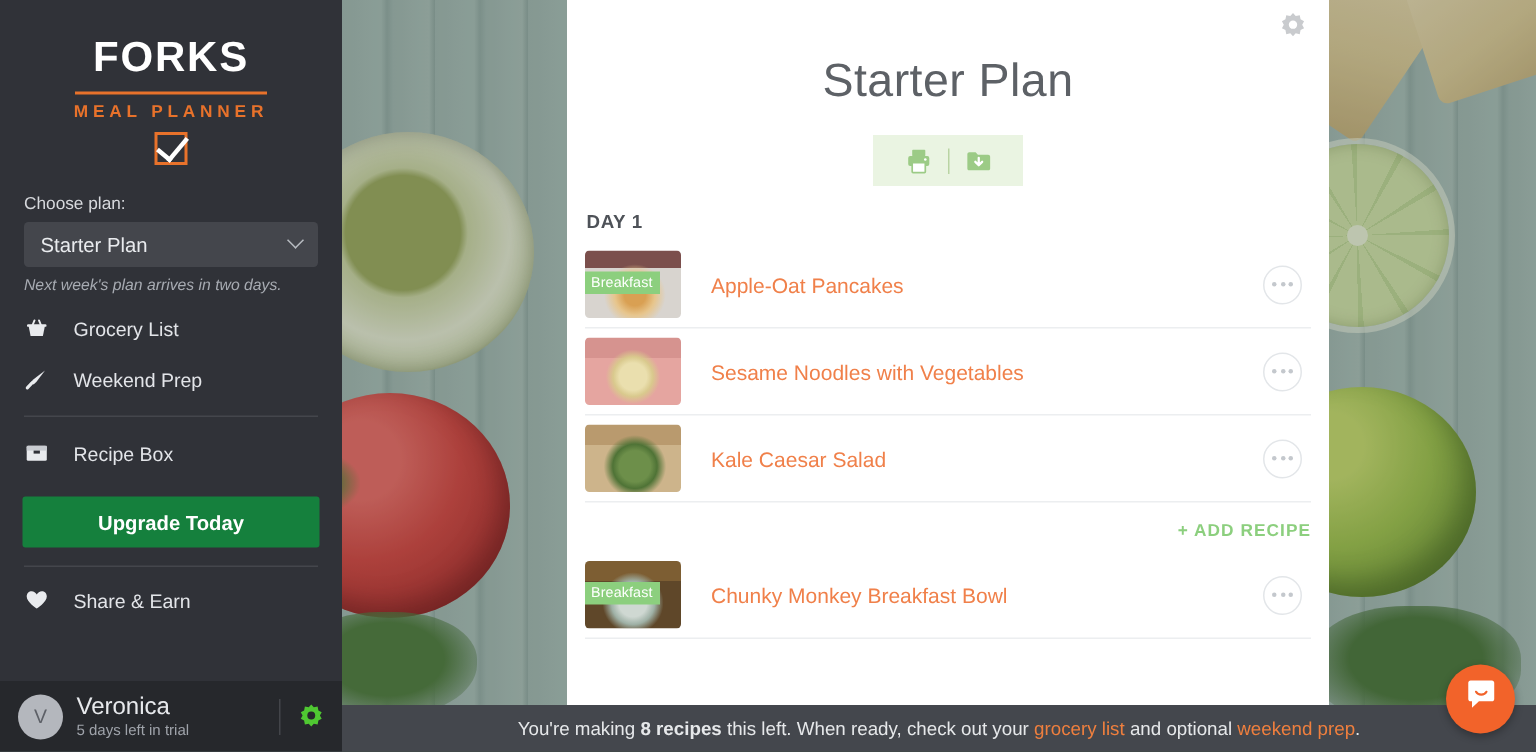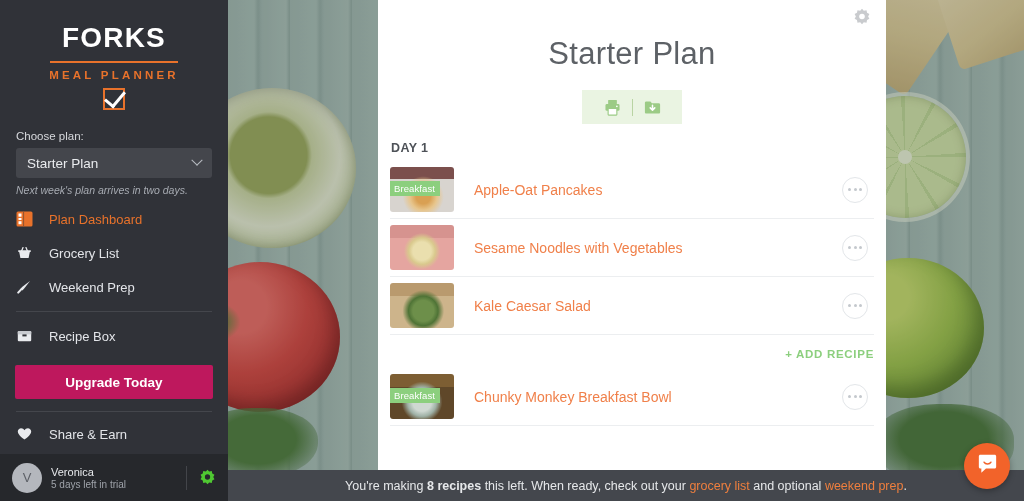--- a/index.html
+++ b/index.html
@@ -176,21 +176,21 @@
   .nav-item.active .nav-text { color: #e8722b; }
   .nav-divider {
     height: 1px;
     background: #44464c;
     margin: 7px 16px;
   }
 
   .upgrade-wrap { padding: 12px 15px 0; }
   .upgrade-btn {
     height: 34px;
-    background: #be185d;
+    background: #15803d;
     border-radius: 2px;
     color: #fff;
     font-size: 13.5px;
     font-weight: bold;
     display: flex;
     align-items: center;
     justify-content: center;
     cursor: pointer;
     border: none;
     width: 100%;
@@ -212,21 +212,21 @@
   .avatar {
     width: 30px; height: 30px;
     border-radius: 50%;
     background: #b4b7bd;
     color: #5d6067;
     font-size: 13px;
     display: flex; align-items: center; justify-content: center;
     flex: 0 0 30px;
   }
   .user-meta { margin-left: 9px; flex: 1; }
-  .user-name { color: #e7e9ec; font-size: 11px; }
+  .user-name { color: #e7e9ec; font-size: 16px; }
   .user-sub { color: #9fa3aa; font-size: 10px; margin-top: 1px; }
   .user-sep { width: 1px; height: 24px; background: #43454a; margin-right: 12px; }
   .gear-green { cursor: pointer; display: flex; }
 
   
   .card {
     position: absolute;
     left: 378px; top: 0;
     width: 508px; height: 470px;
     background: #ffffff;
@@ -399,32 +399,20 @@
       <div class="plan-label">Choose plan:</div>
       <div class="plan-select">
         <span class="plan-select-value">Starter Plan</span>
         <span class="chev"></span>
       </div>
       <div class="plan-note">Next week's plan arrives in two days.</div>
     </div>
 
     <nav class="nav">
 
-      <div class="nav-item active">
-        <span class="nav-ico">
-          <svg width="17" height="16" viewBox="0 0 17 16">
-            <rect x="0.5" y="0.5" width="16" height="15" rx="1.5" fill="#e8722b"></rect>
-            <rect x="2.5" y="2.5" width="3" height="3.2" fill="#ffffff"></rect>
-            <rect x="2.5" y="7" width="3" height="2" fill="#ffffff"></rect>
-            <rect x="2.5" y="10.2" width="3" height="3" fill="#ffffff"></rect>
-            <rect x="7" y="1" width="1.1" height="14" fill="#303238" opacity="0.45"></rect>
-          </svg>
-        </span>
-        <span class="nav-text">Plan Dashboard</span>
-      </div>
 
       <div class="nav-item">
         <span class="nav-ico">
           <svg width="17" height="16" viewBox="0 0 17 16">
             <path d="M3 6 H14 L12.6 13 H4.4 Z" fill="#e9ebee"></path>
             <path d="M5.6 6 L7 2.6 M11.4 6 L10 2.6" stroke="#e9ebee" stroke-width="1.3" fill="none" stroke-linecap="round"></path>
             <rect x="2" y="5.2" width="13" height="1.7" rx="0.8" fill="#e9ebee"></rect>
           </svg>
         </span>
         <span class="nav-text">Grocery List</span>

